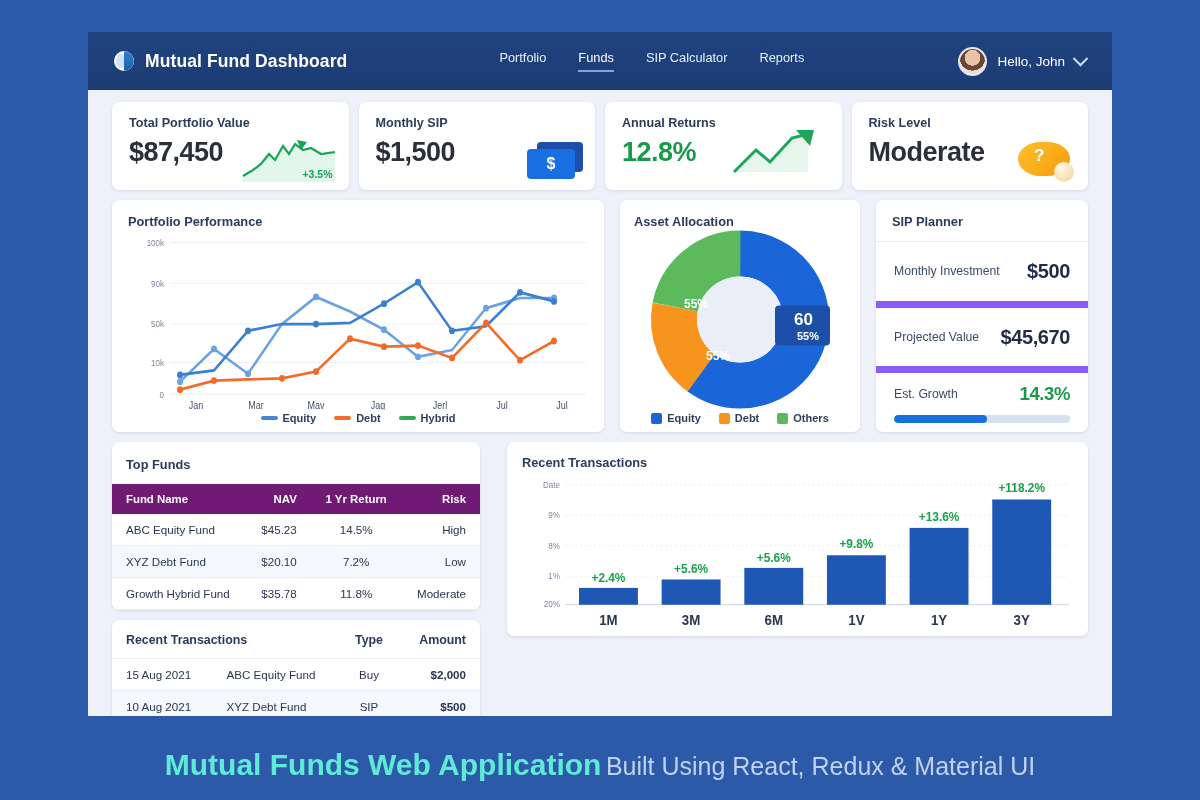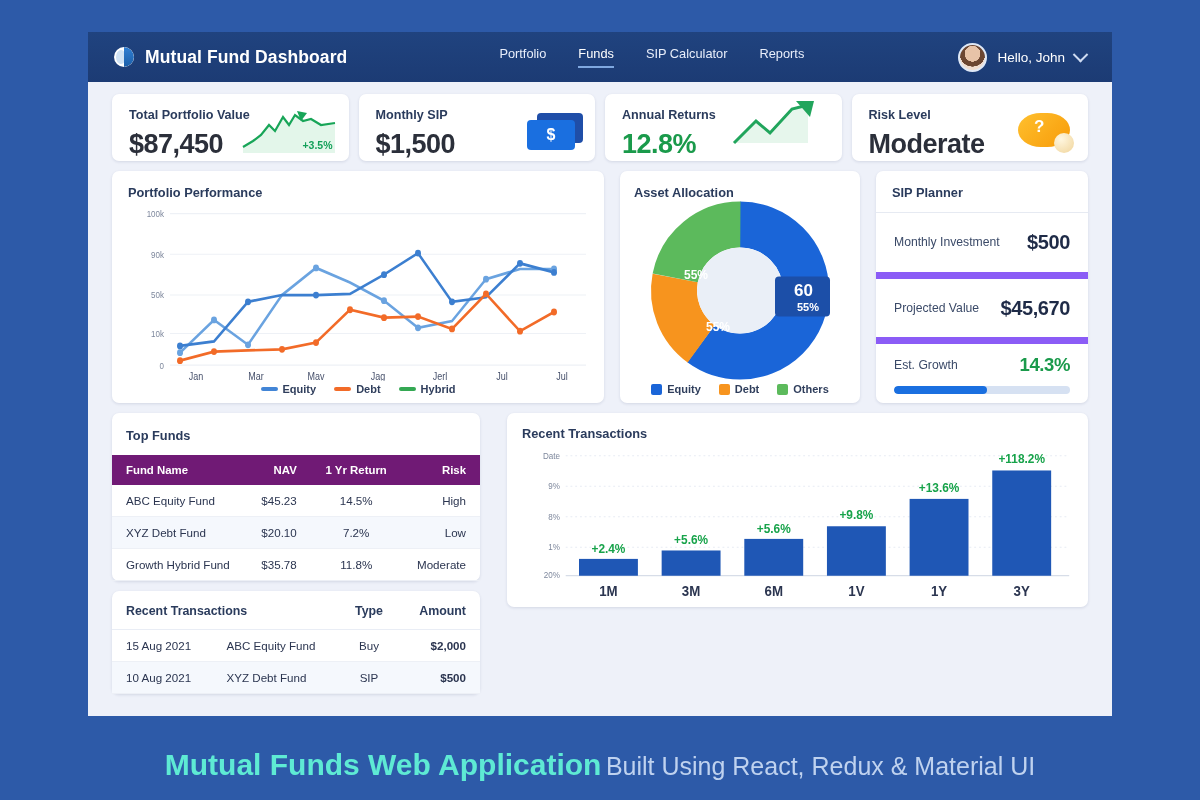--- a/index.html
+++ b/index.html
@@ -12,21 +12,21 @@
   }
   .app-frame {
     position: absolute;
     left: 88px; top: 32px;
     width: 1024px; height: 684px;
     background: #eef1f9;
     overflow: hidden;
   }
   
   .header {
-    height: 50px;
+    height: 58px;
     background: linear-gradient(180deg,#20437f 0%,#1c3b74 100%);
     display: flex; align-items: center;
     padding: 0 26px;
     position: relative;
   }
   .brand { display: flex; align-items: center; gap: 11px; }
   .brand-logo {
     width: 20px; height: 20px; border-radius: 50%;
     background: #ffffff; position: relative; overflow: hidden;
     flex: none;
@@ -61,21 +61,21 @@
   .chev { width: 11px; height: 11px; border-right: 2px solid #cfdcf2; border-bottom: 2px solid #cfdcf2; transform: rotate(45deg) translate(-2px,-2px); }
 
   
   .body-wrap { padding: 12px 24px 0 24px; }
   .kpi-row { display: flex; gap: 10px; }
   .card {
     background:#fff; border-radius:7px;
     box-shadow: 0 1px 3px rgba(30,50,90,.13);
   }
   .kpi {
-    flex:1; height: 67px; padding: 14px 17px 7px 17px;
+    flex:1; height: 88px; padding: 14px 17px 7px 17px;
     position: relative; overflow: hidden;
   }
   .kpi-label { font-size:12.6px; font-weight:bold; color:#2a3b5c; }
   .kpi-value { font-size:27px; font-weight:bold; color:#2b2f3a; margin-top:7px; letter-spacing:-.5px; }
   .kpi-value.green { color:#1a9a4b; }
   .kpi-art { position:absolute; right:12px; bottom:8px; }
 
   .spark { width:96px; height:46px; position:relative;text-align:right; }
   .spark .pct { position:absolute; right:4px; bottom:2px; font-size:10.5px; font-weight:bold; color:#14a05a; }
 

